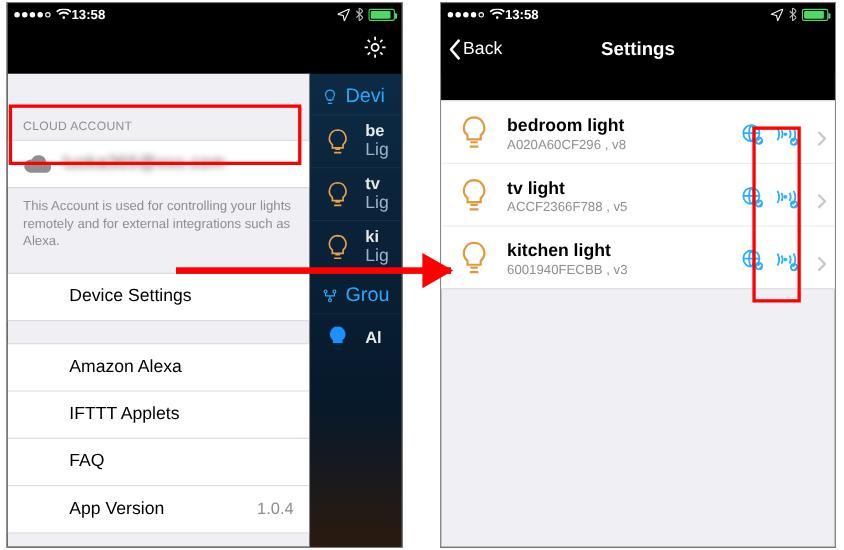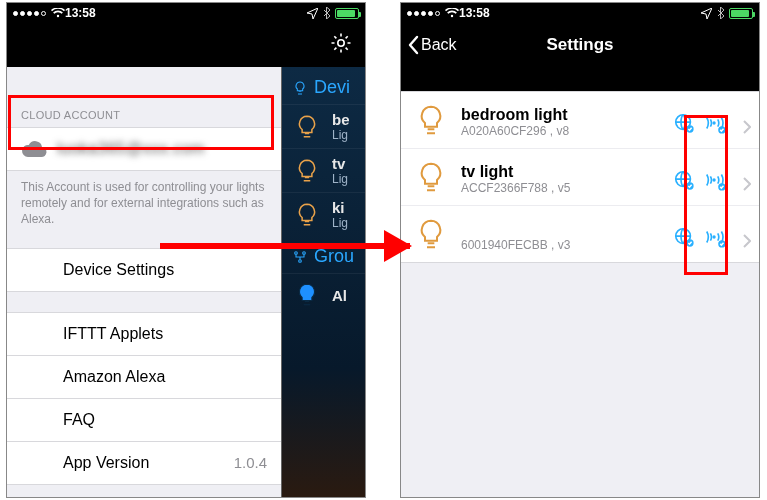--- a/index.html
+++ b/index.html
@@ -45,21 +45,21 @@
   .cloud-icon svg { display: block; }
   .blurred { filter: blur(3px); color: #555; font-size: 16px; letter-spacing: .5px; }
 
   .redbox { position: absolute; border: 3px solid #ff0000; pointer-events: none; }
 
   
   .behind .sect { padding: 10px 0 6px 10px; font-size: 18px; display: flex; align-items: center; gap: 6px; color: #2aa7ff; }
   .behind .row { display: flex; align-items: center; gap: 10px; padding: 6px 0 6px 10px; border-top: 1px solid rgba(255,255,255,.06); }
   .behind .row .txt { display: flex; flex-direction: column; }
   .behind .row .txt .t1 { color: #e8e8e8; font-size: 15px; font-weight: bold; }
-  .behind .row .txt .t2 { color: #9fb3c8; font-size: 12px; }
+  .behind .row .txt .t2 { color: #9fb3c8; font-size: 16px; }
   .bulb-mini { width: 30px; height: 30px; display: flex; align-items: center; justify-content: center; }
 
   
   .body-right { position: relative; height: calc(100% - 20px - 44px); background: #efeff4; }
   .list { background: #fff; border-top: 1px solid #d8d8dc; border-bottom: 1px solid #d8d8dc; margin-top: 24px; }
   .li { display: flex; align-items: flex-end; padding: 10px 8px 10px 12px; border-bottom: 1px solid #ececf0; gap: 12px; position: relative; }
   .li:last-child { border-bottom: none; }
   .li .bulb { width: 36px; height: 36px; flex: 0 0 36px; display:flex; align-items:center; justify-content:center;}
   .li .meta { flex: 1; display: flex; flex-direction: column; }
   .li .meta .name { font-size: 16px; font-weight: 600; color: #000; }
@@ -132,24 +132,24 @@
             <span class="blurred">luoka365@xxx.com</span>
           </div>
         </div>
         <div class="footer-note">This Account is used for controlling your lights remotely and for external integrations such as Alexa.</div>
 
         <div class="cell">
           <span class="label">Device Settings</span>
         </div>
         <div class="gap"></div>
         <div class="cell">
+          <span class="label">Amazon Alexa</span>
+        </div>
+        <div class="cell">
           <span class="label">IFTTT Applets</span>
-        </div>
-        <div class="cell">
-          <span class="label">Amazon Alexa</span>
         </div>
         <div class="cell">
           <span class="label">FAQ</span>
         </div>
         <div class="cell">
           <span class="label">App Version</span>
           <span class="value">1.0.4</span>
         </div>
       </div>
 
@@ -336,20 +336,21 @@
           </span>
         </div>
 
         <div class="li">
           <span class="bulb">
             <svg width="32" height="32" viewBox="0 0 24 24" fill="none" stroke="#e09a3e" stroke-width="1.5">
                 <path d="M9 22h6M9.5 19h5M12 2a7 7 0 0 0-4.5 12.3V17h9v-2.7A7 7 0 0 0 12 2z"></path>
               </svg>
           </span>
           <div class="meta">
+            <span class="name">kitchen light</span>
             <span class="sub"><span>6001940FECBB</span> , <span>v3</span></span>
           </div>
           <div class="icons">
             <span>
               <svg width="22" height="22" viewBox="0 0 24 24" fill="none" stroke="#29b0ff" stroke-width="1.8">
                   <circle cx="11" cy="11" r="8"></circle>
                   <path d="M3 11h16M11 3c3 3 3 13 0 16M11 3c-3 3-3 13 0 16"></path>
                   <circle cx="18.5" cy="18.5" r="4" fill="#29b0ff" stroke="none"></circle>
                   <path d="M16.7 18.5l1.3 1.3 2.3-2.6" stroke="#fff" stroke-width="1.6"></path>
                 </svg>

